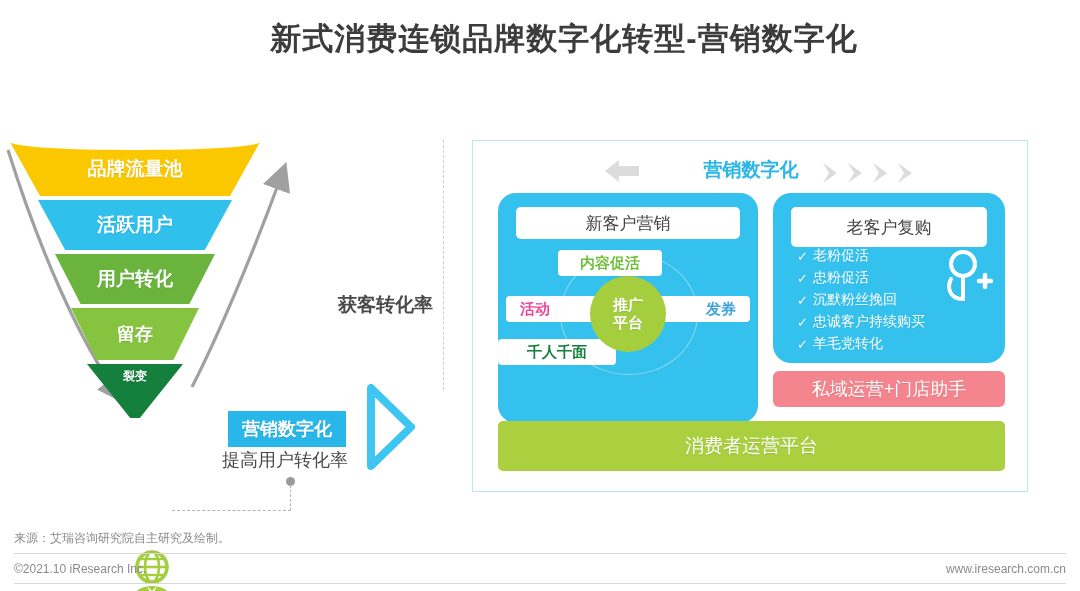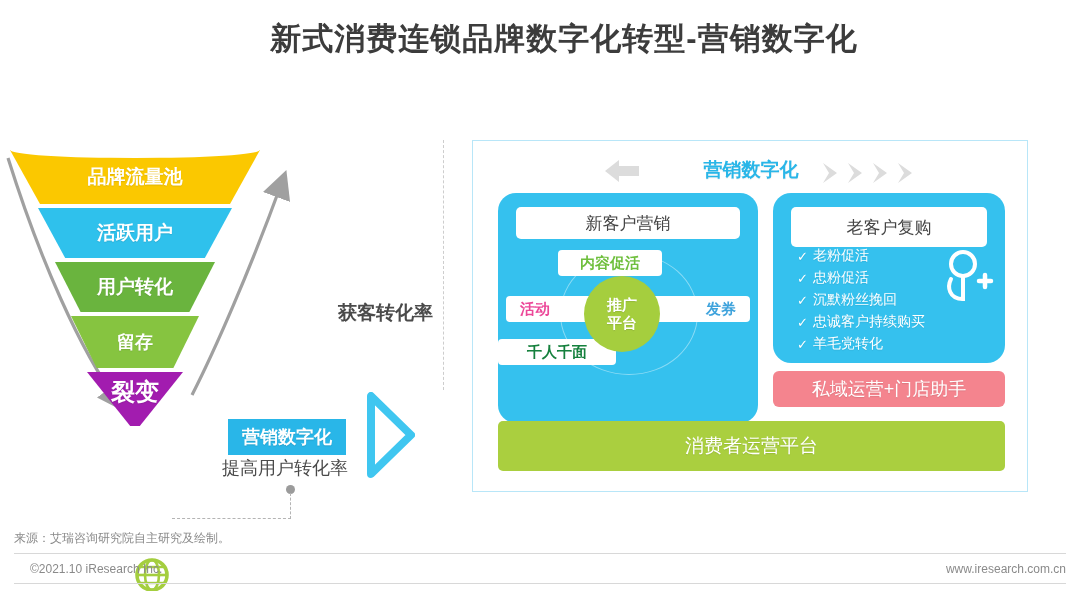--- a/index.html
+++ b/index.html
@@ -12,40 +12,40 @@
 
   
   .title{
     position:absolute;left:0;top:18px;width:1080px;text-align:center;
     font-size:31px;font-weight:bold;color:#3c3c3c;letter-spacing:1px;
     white-space:nowrap;
     padding-left:24px;
   }
 
   
-  .left-pane{position:absolute;left:0px;top:140px;width:440px;height:370px;padding-left:16px;}
+  .left-pane{position:absolute;left:0px;top:132px;width:440px;height:370px;padding-left:16px;}
 
   .funnel{position:absolute;left:10px;top:10px;width:250px;height:275px;}
   .f-layer{
     position:absolute;left:0;color:#ffffff;font-weight:bold;
     display:flex;align-items:center;justify-content:center;
     text-shadow:0 1px 1px rgba(0,0,0,.10);
   }
   .f1{width:250px;height:54px;top:0px;left:0px;background:#FBC800;
       clip-path:polygon(0% 0%,100% 0%,88% 100%,12% 100%);font-size:19px;}
   .f1::after{content:"";position:absolute;left:0;top:-8px;width:250px;height:16px;
       background:#ffffff;border-radius:50%;}
   .f2{width:194px;height:50px;top:58px;left:28px;background:#2FC1EC;
       clip-path:polygon(0% 0%,100% 0%,86% 100%,14% 100%);font-size:19px;}
   .f3{width:160px;height:50px;top:112px;left:45px;background:#6AB43E;
       clip-path:polygon(0% 0%,100% 0%,84% 100%,16% 100%);font-size:19px;}
   .f4{width:128px;height:52px;top:166px;left:61px;background:#86C440;
       clip-path:polygon(0% 0%,100% 0%,80% 100%,20% 100%);font-size:18px;}
-  .f5{width:96px;height:54px;top:222px;left:77px;background:#a21caf;
-      clip-path:polygon(0% 0%,100% 0%,55% 100%,45% 100%);font-size:24px;
+  .f5{width:96px;height:54px;top:222px;left:77px;background:#15803d;
+      clip-path:polygon(0% 0%,100% 0%,55% 100%,45% 100%);font-size:12px;
       align-items:flex-start;padding-top:4px;box-sizing:border-box;text-align:right;}
 
   .person-icon{position:absolute;left:125px;top:418px;}
 
   .arrow-svg{position:absolute;left:0;top:0;width:440px;height:370px;
              pointer-events:none;overflow:visible;}
 
   .lbl-acq{position:absolute;left:290px;top:160px;font-size:19px;font-weight:bold;
       color:#4a4a4a;white-space:nowrap;margin-left:48px;}
 
@@ -100,21 +100,21 @@
   }
   .p-content{left:60px;top:57px;width:104px;height:26px;color:#6FBF3D;}
   .p-activity{left:8px;top:103px;width:96px;height:26px;color:#ec4899;
               justify-content:flex-start;padding-left:14px;box-sizing:border-box;}
   .p-coupon{left:152px;top:103px;width:100px;height:26px;color:#3FA3DC;
             justify-content:flex-end;padding-right:14px;box-sizing:border-box;}
   .p-thousand{left:0px;top:146px;width:118px;height:26px;color:#15803d;}
   .p-fission{left:140px;top:158px;width:118px;height:26px;color:#F0912E;}
 
   .circle-hub{
-    position:absolute;left:86px;top:83px;width:76px;height:76px;border-radius:50%;
+    position:absolute;left:92px;top:83px;width:76px;height:76px;border-radius:50%;
     background:#A5CE3E;color:#ffffff;font-size:15px;font-weight:bold;line-height:18px;
     display:flex;flex-direction:column;align-items:center;justify-content:center;
     text-shadow:0 1px 1px rgba(0,0,0,.10);z-index:3;
   }
   .hub-ring{position:absolute;left:62px;top:60px;width:136px;height:120px;
       border:1px solid rgba(255,255,255,.42);border-radius:50%;z-index:1;}
 
   .check-list{position:absolute;left:24px;top:52px;}
   .check-item{display:flex;align-items:center;height:22px;
       font-size:14px;color:#ffffff;white-space:nowrap;
@@ -137,21 +137,21 @@
   }
 
   
   .src{position:absolute;left:14px;top:530px;font-size:12px;color:#8a8a8a;
        white-space:nowrap;}
   .rule1{position:absolute;left:14px;top:553px;width:1052px;height:0;
        border-top:1px solid #d8d8d8;}
   .rule2{position:absolute;left:14px;top:583px;width:1052px;height:0;
        border-top:1px solid #d8d8d8;}
   .copy{position:absolute;left:14px;top:562px;font-size:12px;color:#8a8a8a;
-       white-space:nowrap;margin-left:16px;}
+       white-space:nowrap;}
   .site{position:absolute;right:14px;top:562px;font-size:12px;color:#8a8a8a;
        white-space:nowrap;}
 </style>
 </head>
 <body>
 
 <div class="page">
 
   <div class="title">新式消费连锁品牌数字化转型-营销数字化</div>
 

